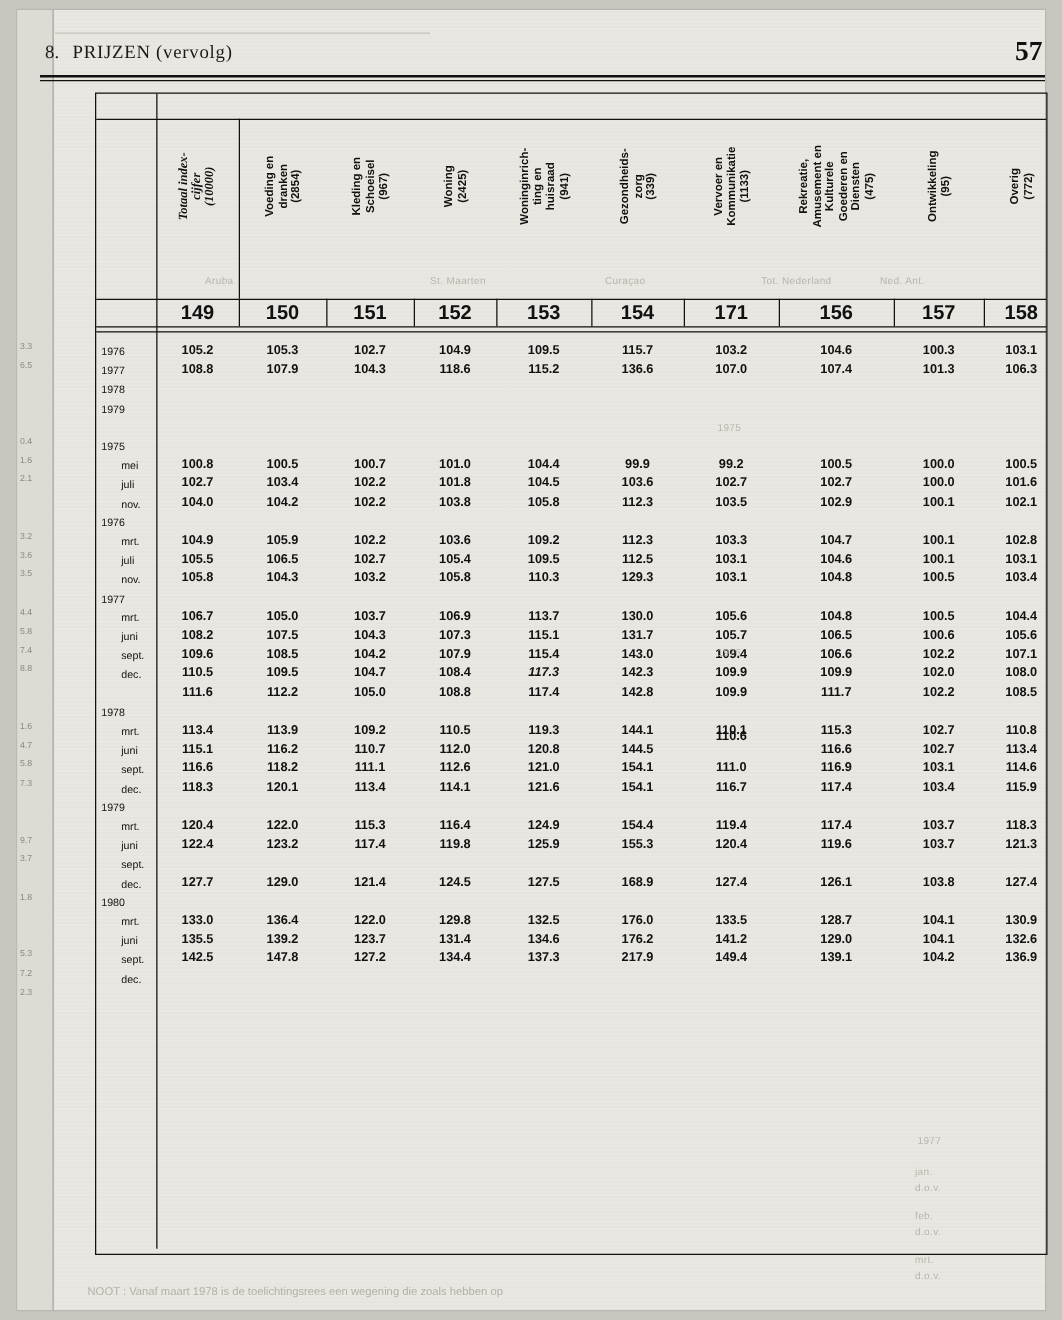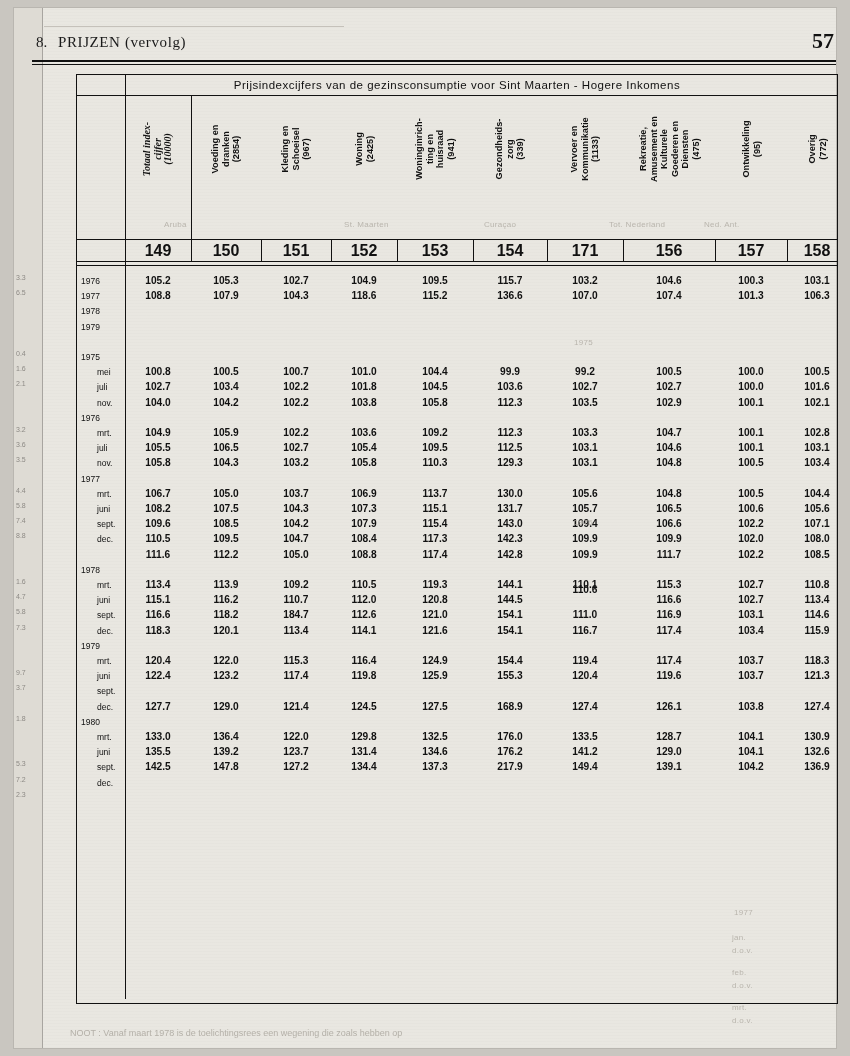--- a/index.html
+++ b/index.html
@@ -181,21 +181,20 @@
 
   <div class="hdr">
     <div class="chapnum">8.</div>
     <div class="chaptitle" style="left:14px;">PRIJZEN  (vervolg)</div>
     <div class="pageno">57</div>
   </div>
   <div class="rule-top"></div>
   <div class="rule-top2"></div>
 
   <div class="tbl" id="table-frame">
-    <div class="title">Prijsindexcijfers van de gezinsconsumptie voor Sint Maarten - Hogere Inkomens</div>
     <div class="hline" style="top:20px;"></div>
     <div class="hline" style="top:164px;"></div>
     <div class="hline" style="top:186px;"></div>
     <div class="hline" style="top:190px;"></div>
   <div class="vline" style="left: 48px; height: 924px;"></div>
       <div class="vline" style="left: 114px; top: 20px; height: 144px;"></div>
       <div class="colhead ital" style="left: 81px; top: 142px; transform: rotate(-90deg) translate(0px, -50%);">Totaal index-
 cijfer
 (10000)</div>
       <div class="colnum" style="left: 48px; width: 66px; top: 167px;">149</div>
@@ -369,21 +368,21 @@
       <div class="cell" style="left: 396px; width: 74px; top: 443.2px;">143.0</div>
       <div class="cell" style="left: 470px; width: 76px; top: 443.2px;">109.4</div>
       <div class="cell" style="left: 546px; width: 92px; top: 443.2px;">106.6</div>
       <div class="cell" style="left: 638px; width: 72px; top: 443.2px;">102.2</div>
       <div class="cell" style="left: 710px; width: 60px; top: 443.2px;">107.1</div>
       <div class="mon" style="left: 20px; top: 459.4px;">dec.</div>
       <div class="cell" style="left: 48px; width: 66px; top: 458.4px;">110.5</div>
       <div class="cell" style="left: 114px; width: 70px; top: 458.4px;">109.5</div>
       <div class="cell" style="left: 184px; width: 70px; top: 458.4px;">104.7</div>
       <div class="cell" style="left: 254px; width: 66px; top: 458.4px;">108.4</div>
-      <div class="cell" style="left: 320px; width: 76px; top: 458.4px;">117.3</div>
+      <div class="cell" style="left: 320px; width: 76px; top: 458.4px; font-style: italic;">117.3</div>
       <div class="cell" style="left: 396px; width: 74px; top: 458.4px;">142.3</div>
       <div class="cell" style="left: 470px; width: 76px; top: 458.4px;">109.9</div>
       <div class="cell" style="left: 546px; width: 92px; top: 458.4px;">109.9</div>
       <div class="cell" style="left: 638px; width: 72px; top: 458.4px;">102.0</div>
       <div class="cell" style="left: 710px; width: 60px; top: 458.4px;">108.0</div>
       <div class="cell b" style="left: 48px; width: 66px; top: 473.6px;">111.6</div>
       <div class="cell b" style="left: 114px; width: 70px; top: 473.6px;">112.2</div>
       <div class="cell b" style="left: 184px; width: 70px; top: 473.6px;">105.0</div>
       <div class="cell b" style="left: 254px; width: 66px; top: 473.6px;">108.8</div>
       <div class="cell b" style="left: 320px; width: 76px; top: 473.6px;">117.4</div>
@@ -411,21 +410,21 @@
       <div class="cell" style="left: 254px; width: 66px; top: 519.2px;">112.0</div>
       <div class="cell" style="left: 320px; width: 76px; top: 519.2px;">120.8</div>
       <div class="cell" style="left: 396px; width: 74px; top: 519.2px;">144.5</div>
       <div class="cell" style="left: 470px; width: 76px; top: 509px;">110.6</div>
       <div class="cell" style="left: 546px; width: 92px; top: 519.2px;">116.6</div>
       <div class="cell" style="left: 638px; width: 72px; top: 519.2px;">102.7</div>
       <div class="cell" style="left: 710px; width: 60px; top: 519.2px;">113.4</div>
       <div class="mon" style="left: 20px; top: 535.4px;">sept.</div>
       <div class="cell" style="left: 48px; width: 66px; top: 534.4px;">116.6</div>
       <div class="cell" style="left: 114px; width: 70px; top: 534.4px;">118.2</div>
-      <div class="cell" style="left: 184px; width: 70px; top: 534.4px;">184.7</div>
+      <div class="cell" style="left: 184px; width: 70px; top: 534.4px;">111.1</div>
       <div class="cell" style="left: 254px; width: 66px; top: 534.4px;">112.6</div>
       <div class="cell" style="left: 320px; width: 76px; top: 534.4px;">121.0</div>
       <div class="cell" style="left: 396px; width: 74px; top: 534.4px;">154.1</div>
       <div class="cell" style="left: 470px; width: 76px; top: 534.4px;">111.0</div>
       <div class="cell" style="left: 546px; width: 92px; top: 534.4px;">116.9</div>
       <div class="cell" style="left: 638px; width: 72px; top: 534.4px;">103.1</div>
       <div class="cell" style="left: 710px; width: 60px; top: 534.4px;">114.6</div>
       <div class="mon" style="left: 20px; top: 550.6px;">dec.</div>
       <div class="cell" style="left: 48px; width: 66px; top: 549.6px;">118.3</div>
       <div class="cell" style="left: 114px; width: 70px; top: 549.6px;">120.1</div>

